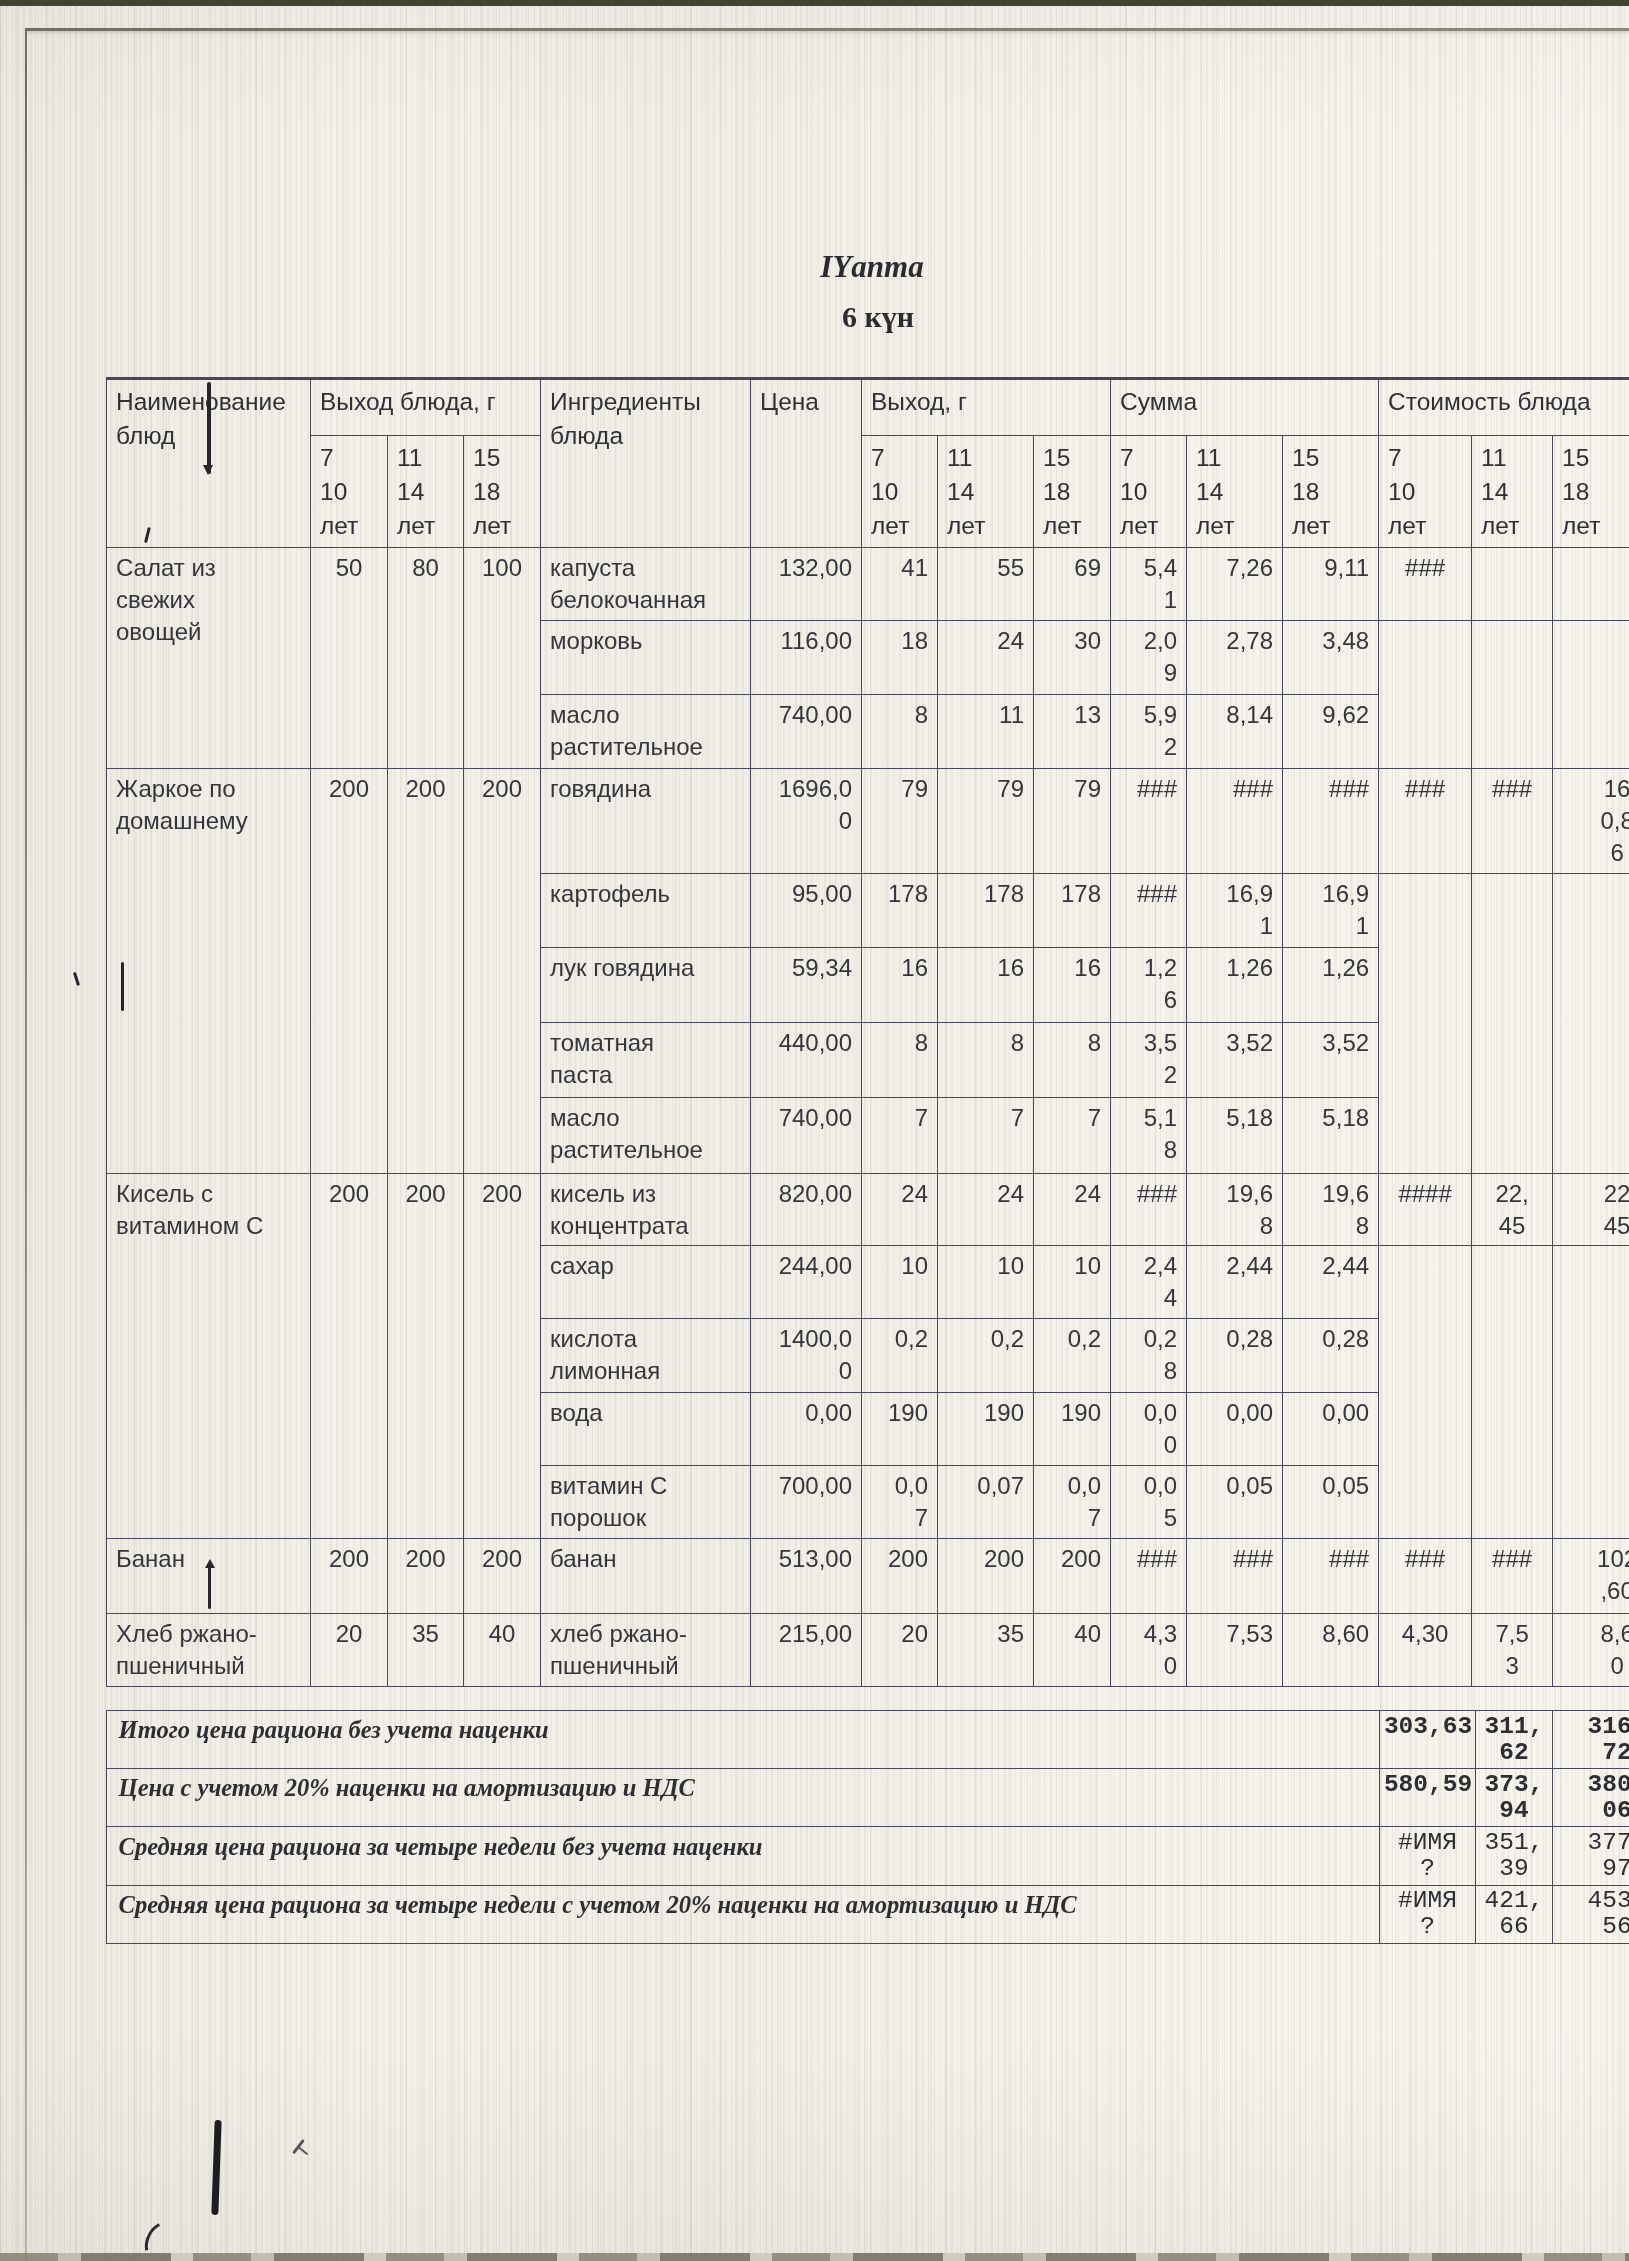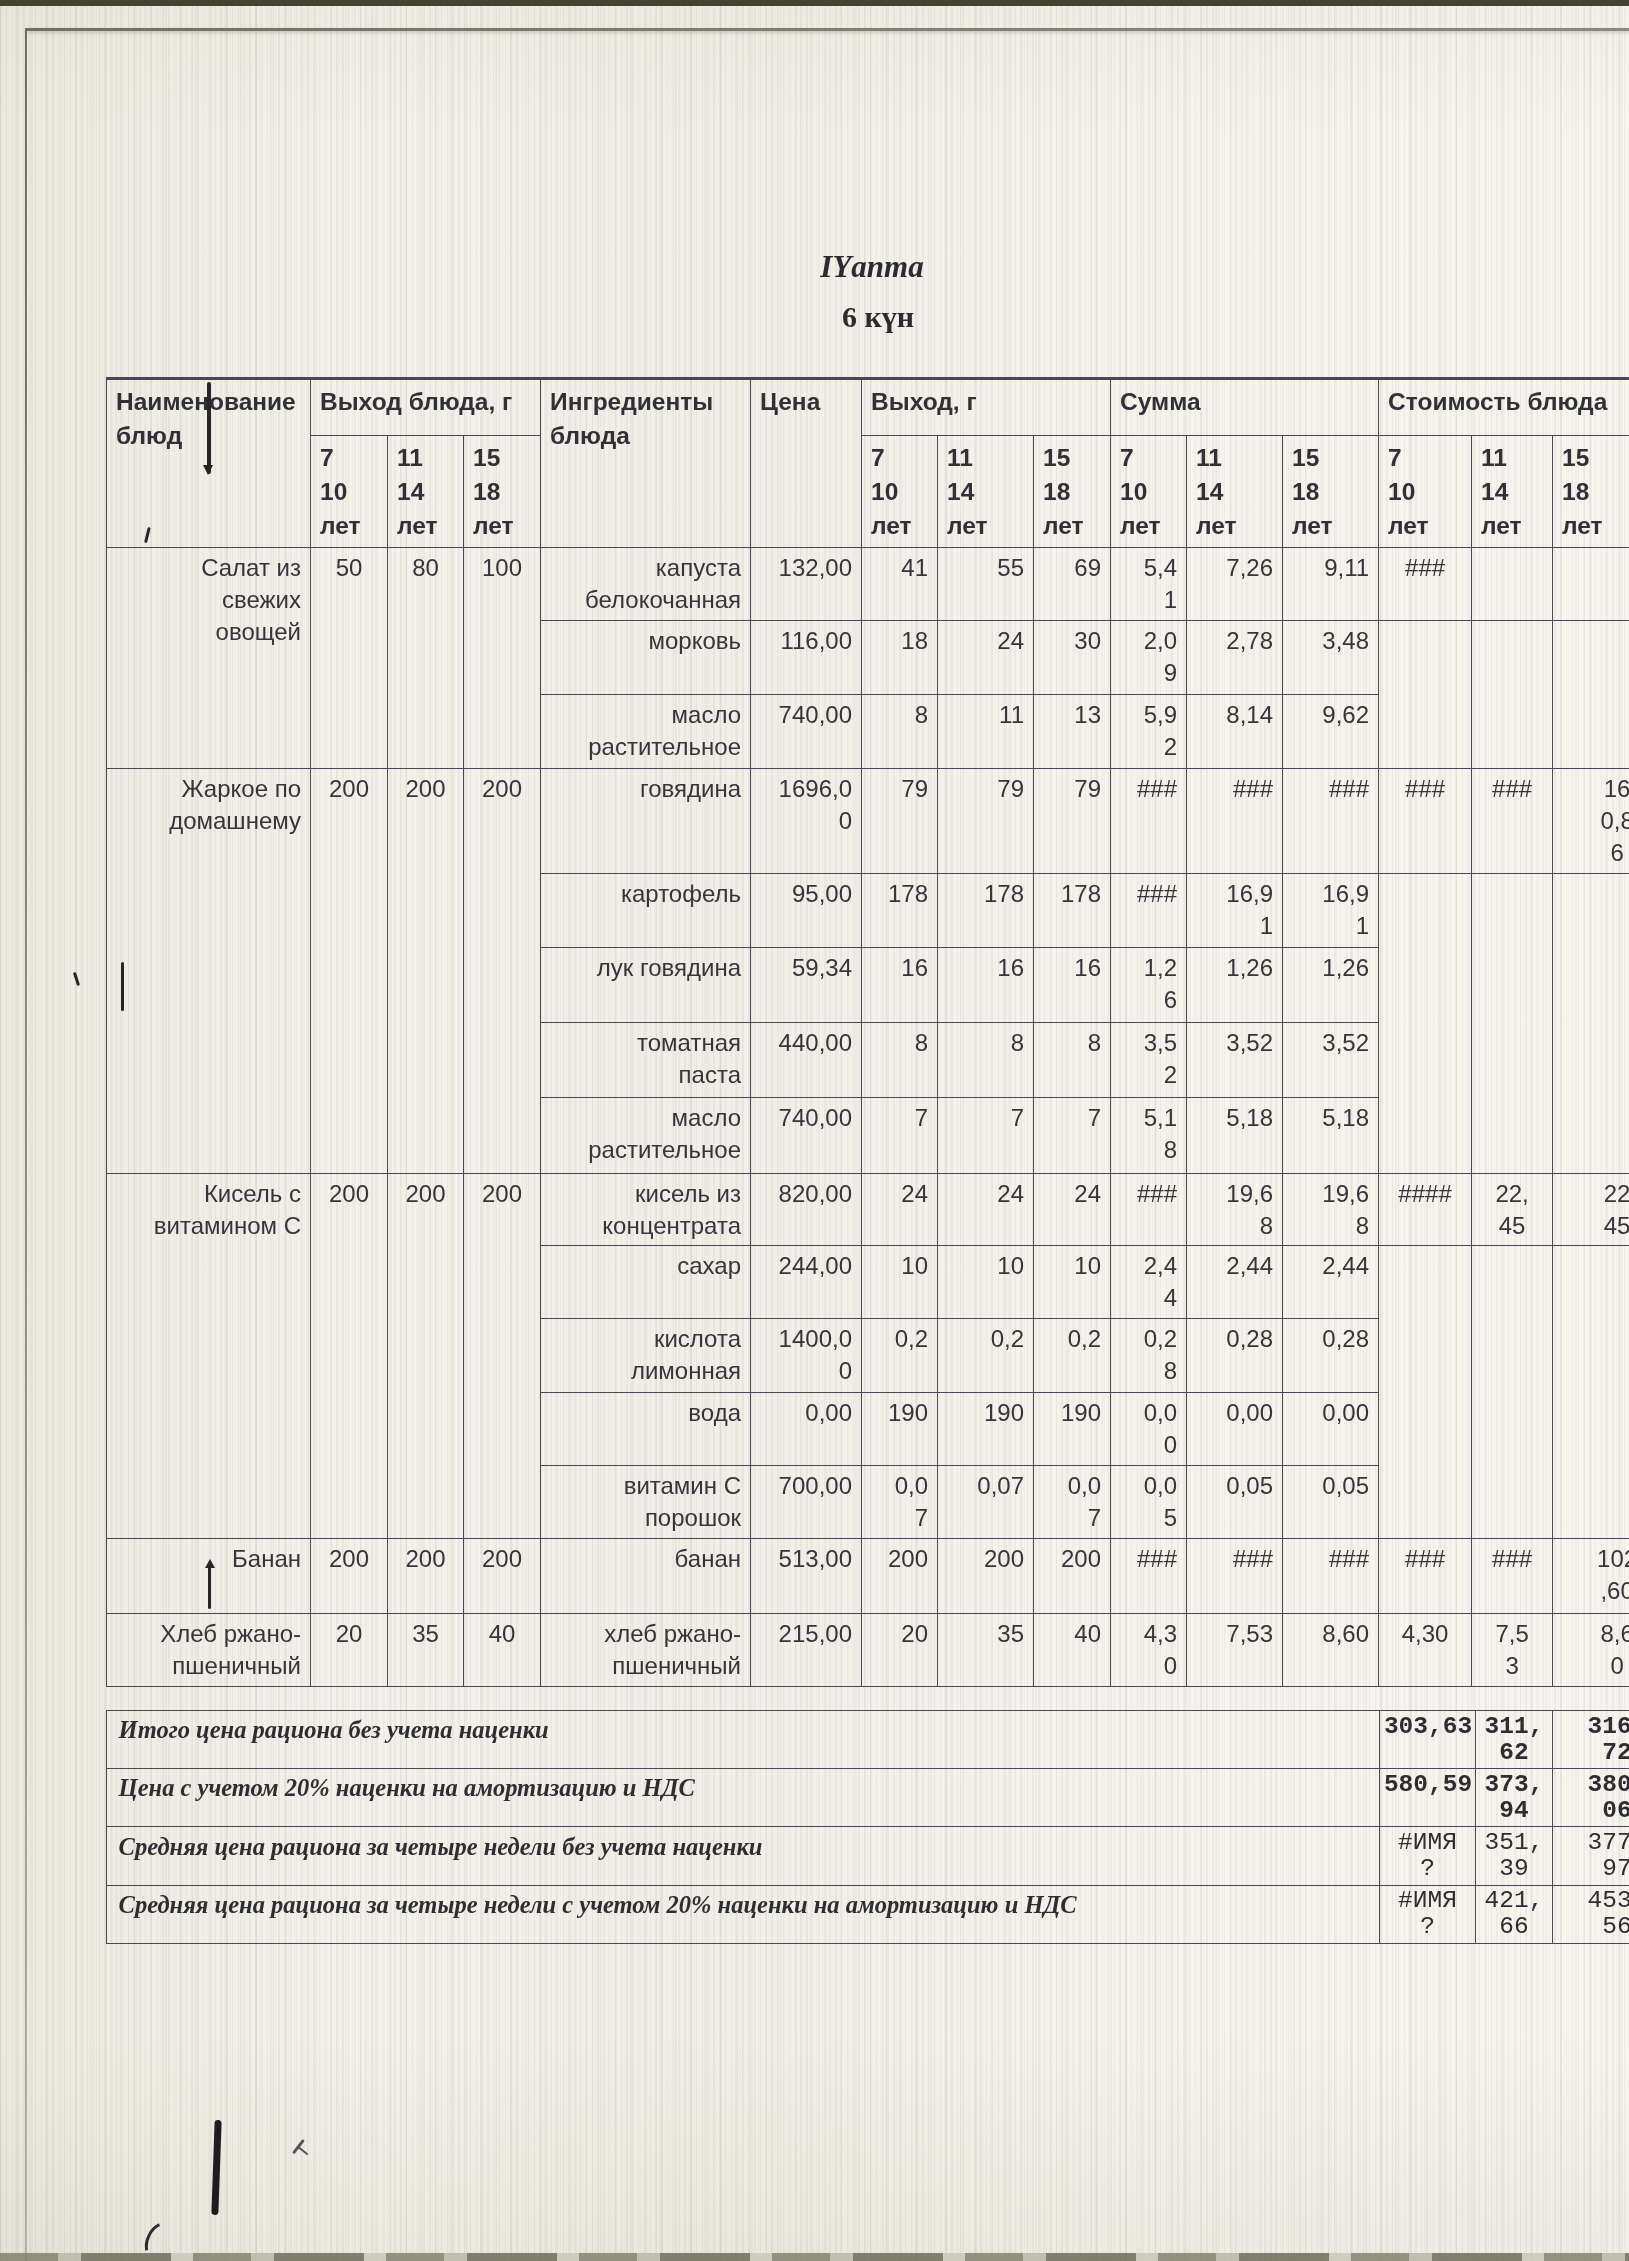--- a/index.html
+++ b/index.html
@@ -35,25 +35,25 @@
   
   .title,.subtitle{position:absolute;transform:translateX(-50%);font-family:"Liberation Serif",serif;
     font-weight:bold;color:#2c2c30;white-space:nowrap;}
   .title{left:872px;top:249px;font-size:31px;font-style:italic;}
   .subtitle{left:878px;top:300px;font-size:30px;}
   
   table{border-collapse:collapse;table-layout:fixed;}
   .menu{position:absolute;left:106px;top:377px;width:1575px;}
   .menu th,.menu td{border:1.9px solid #474757;vertical-align:top;padding:3.9px 9px;
     white-space:pre-line;line-height:32px;overflow:hidden;}
-  .menu th{font-size:24.5px;font-weight:bold;text-align:left;line-height:34px;padding-top:5.2px;color:#303036;}
+  .menu th{font-size:24.5px;font-weight:normal;text-align:left;line-height:34px;padding-top:5.2px;color:#303036;}
   .menu thead tr:first-child th{border-top:3.2px solid #474757;}
   .hc{text-align:center;}
   .menu td{font-size:24px;}
-  .dish,.ing{text-align:right;}
+  .dish,.ing{text-align:left;}
   .out{text-align:center;}
   .num,.price{text-align:right;}
   .cost{text-align:center;}
   
   .tot{position:absolute;left:106px;top:1710px;width:1575px;}
   .tot td{border:1.9px solid #474757;vertical-align:top;white-space:pre-line;overflow:hidden;}
   .tot .lbl{font-family:"Liberation Serif",serif;font-style:italic;font-weight:600;
     font-size:24.5px;padding:5.2px 2.6px 2.6px 11.6px;color:#2e2e32;}
   .tot .val{font-family:Liberation Mono, monospace;font-size:24.5px;line-height:26px;
     text-align:center;padding:2.6px 3.9px;color:#2e2e32;}

